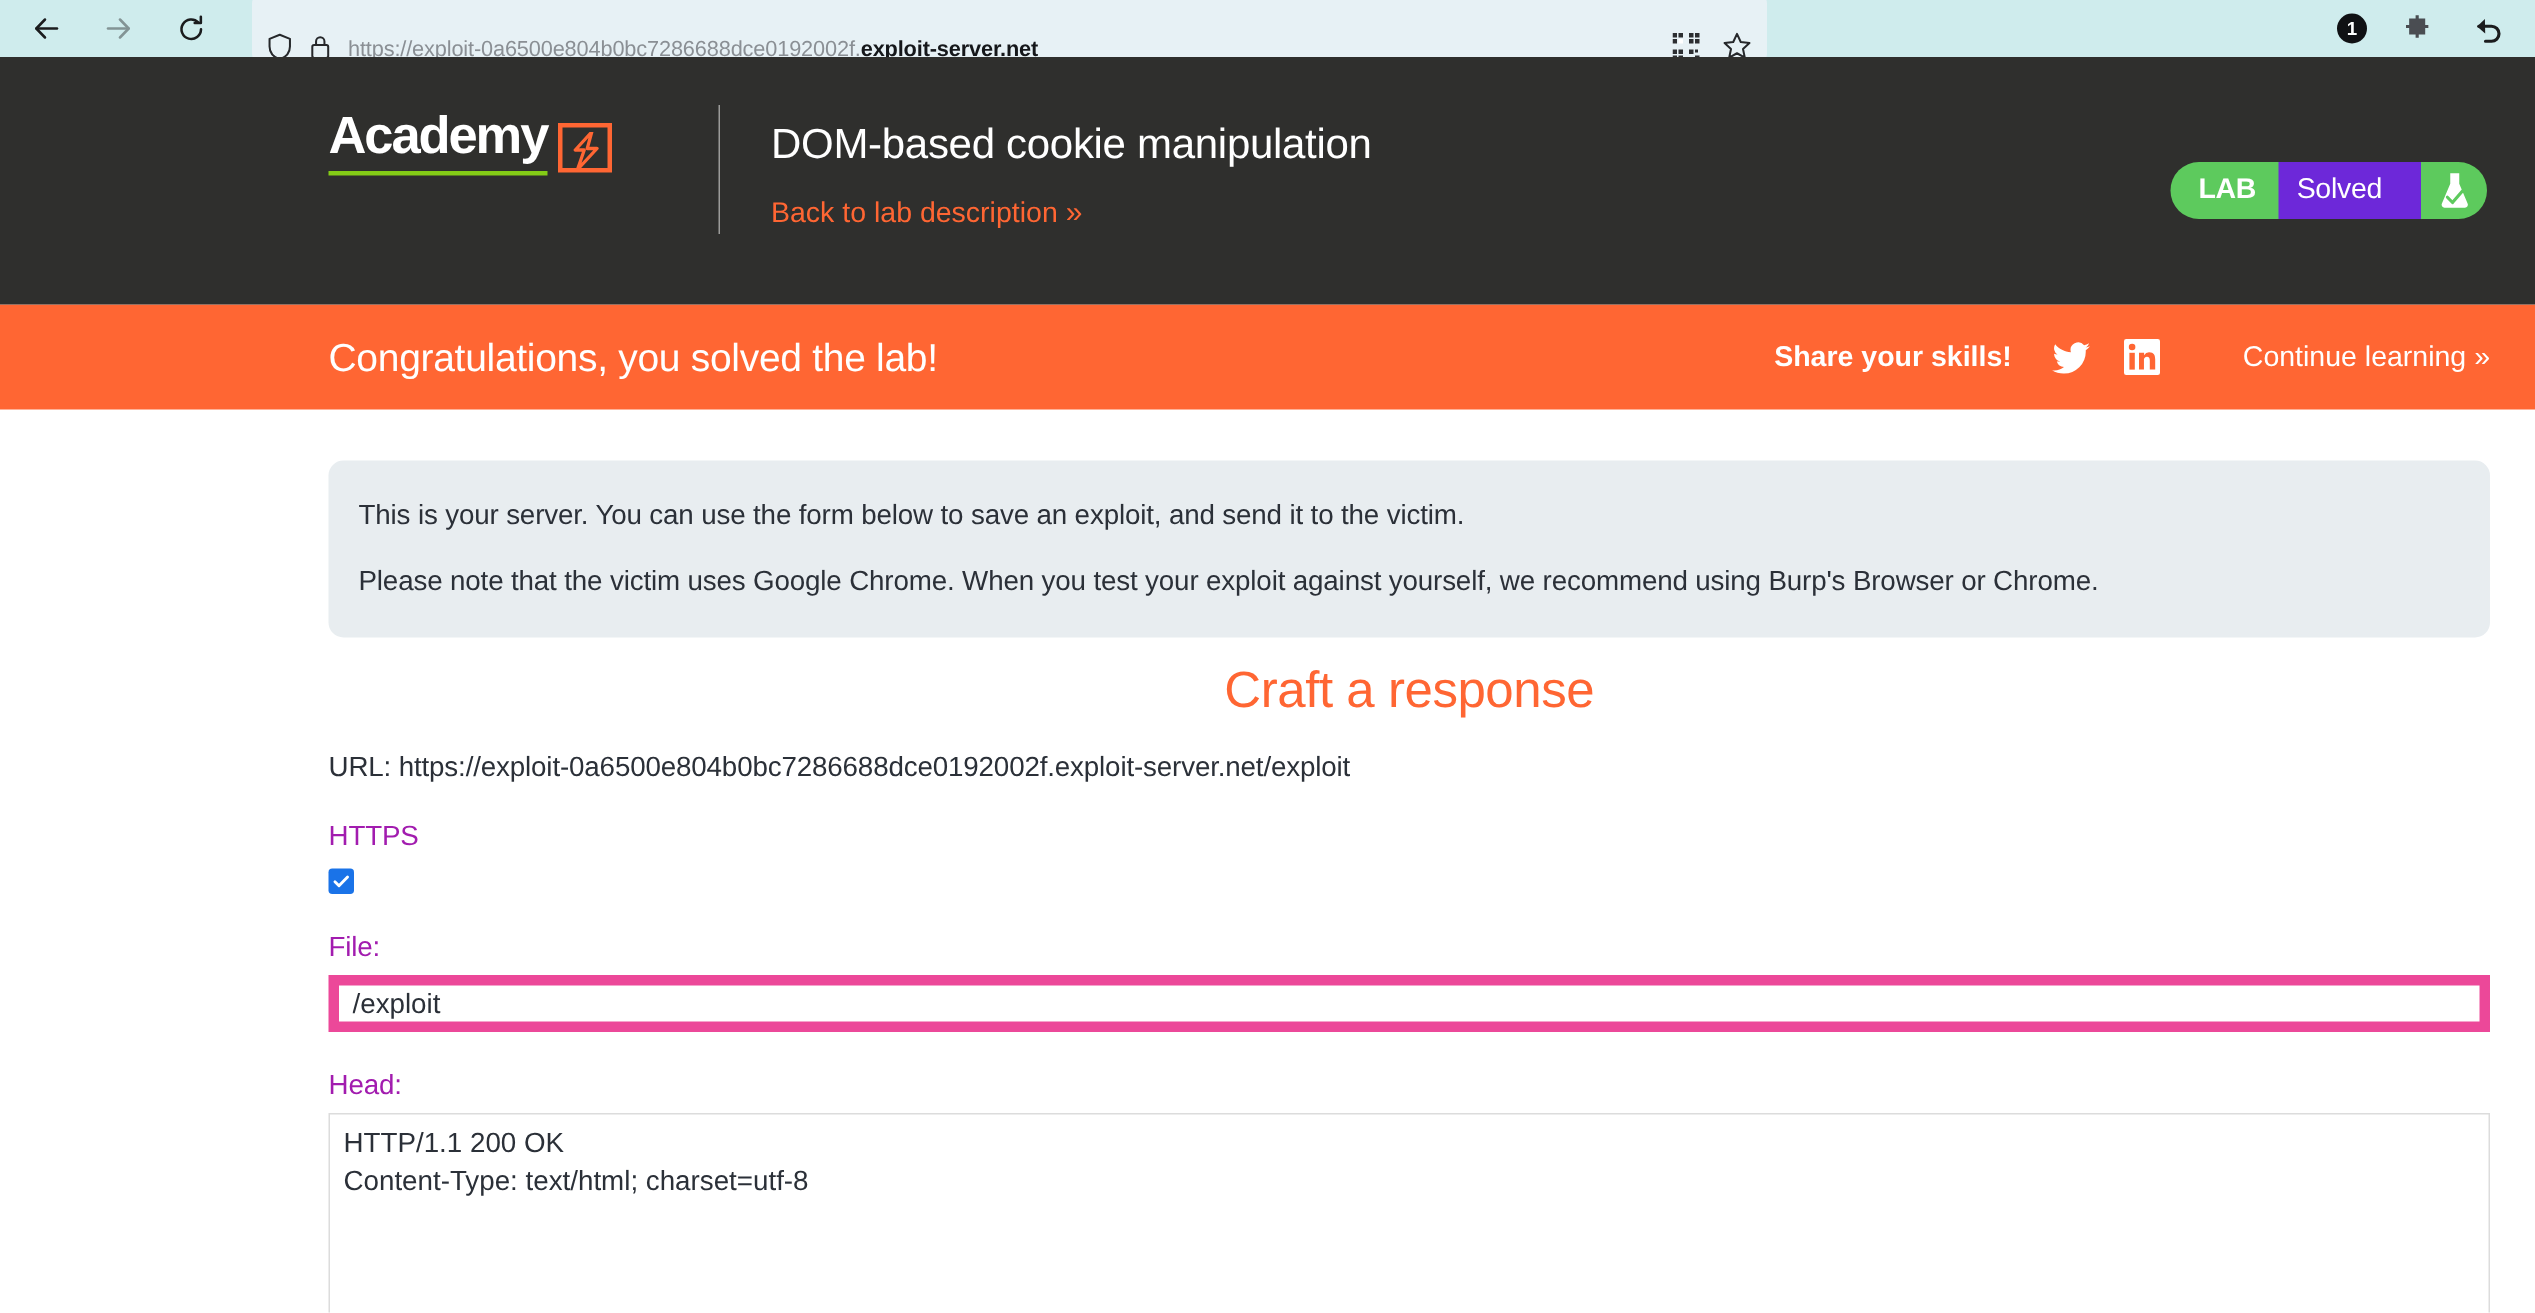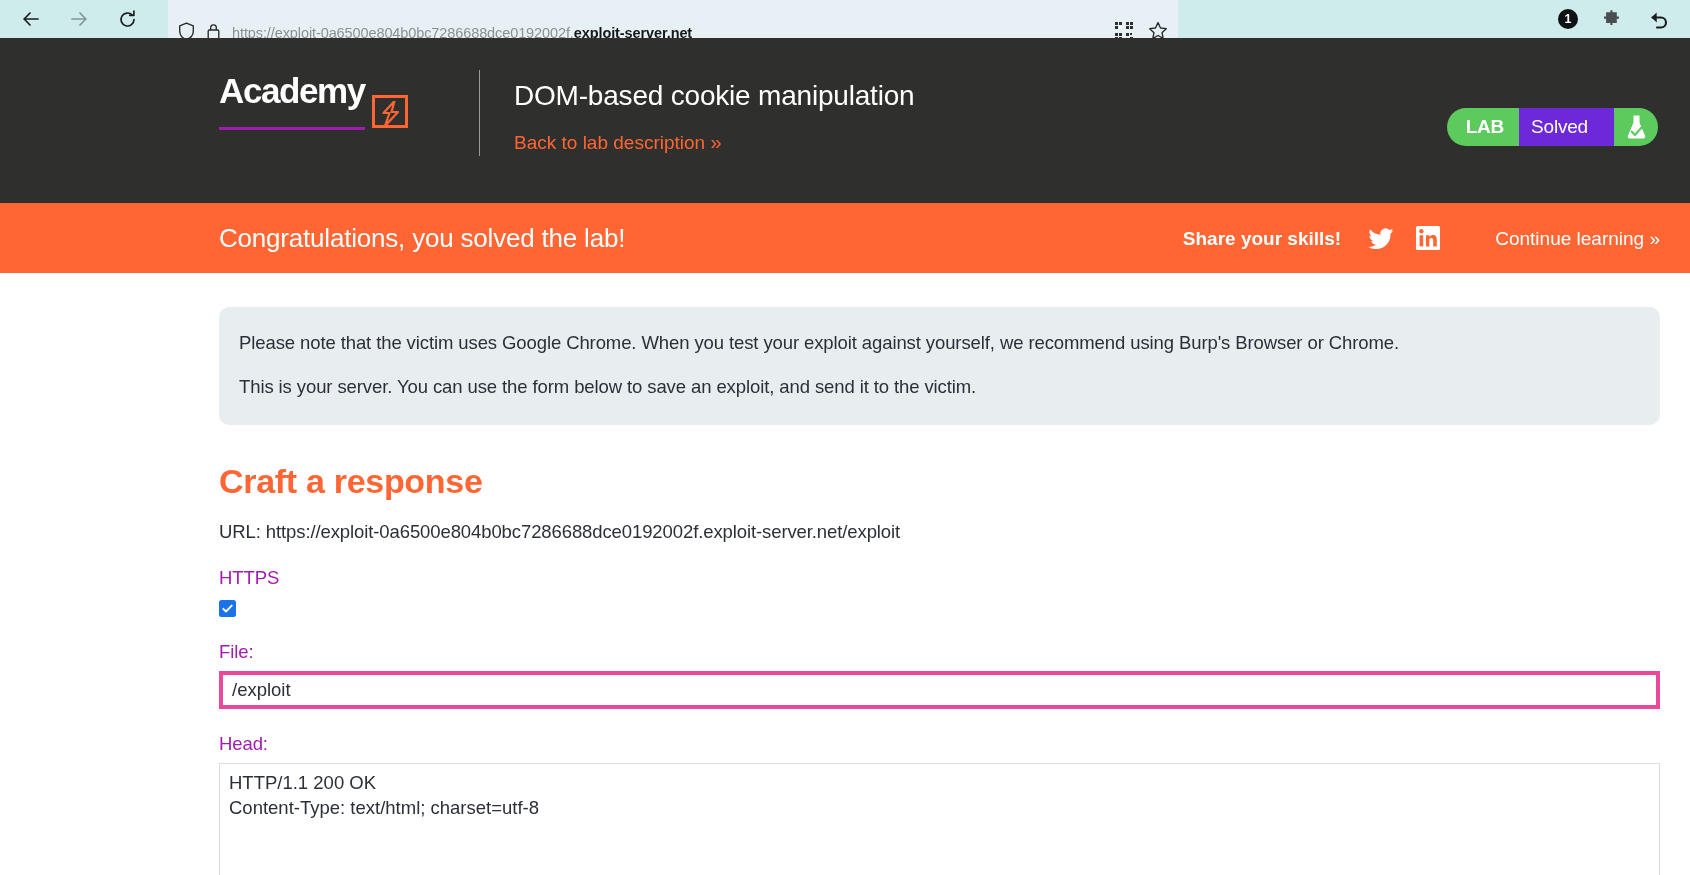--- a/index.html
+++ b/index.html
@@ -93,22 +93,22 @@
     display: flex;
     align-items: flex-end;
     gap: 7px;
   }
   .logo-academy {
     color: #fff;
     font-size: 35px;
     font-weight: 700;
     letter-spacing: -1.4px;
     line-height: 38px;
-    border-bottom: 3px solid #a21caf;
-    padding-bottom: 17px;
+    border-bottom: 3px solid #84cc16;
+    padding-bottom: 4px;
   }
   .logo-mark {
     width: 36px; height: 33px;
     border: 3px solid #ff6633;
     position: relative;
     margin-bottom: 2px;
   }
   .logo-mark svg { position: absolute; left: 7px; top: 3px; }
 
   .header-divider {
@@ -214,25 +214,26 @@
   }
   .info-line {
     font-size: 18.5px;
     color: #2b3038;
     line-height: 1.52;
     letter-spacing: -0.1px;
   }
   .info-line + .info-line { margin-top: 16px; }
 
   .section-title {
-    margin-top: 37px;
+    margin-top: 16px;
     color: #ff6633;
     font-size: 34px;
-    font-weight: 700;
+    font-weight: 400;
     letter-spacing: -0.3px;
+    text-align: center;
   }
   .url-line {
     margin-top: 20px;
     font-size: 18.5px;
     color: #2b3038;
     letter-spacing: -0.1px;
   }
   .field-label {
     margin-top: 24px;
     color: #a21caf;
@@ -245,21 +246,21 @@
     background: #1a73e8;
     border-radius: 2.5px;
     display: flex; align-items: center; justify-content: center;
     cursor: pointer;
   }
   .text-input {
     display: block;
     margin-top: 8px;
     width: 1441px;
     height: 38px;
-    border: 4px solid #ec4899;
+    border: 7px solid #ec4899;
     background: #fff;
     font-family: "Liberation Sans", sans-serif;
     font-size: 18.5px;
     color: #2b3038;
     padding: 0 9px;
     outline: none;
   }
   .text-area {
     display: block;
     margin-top: 8px;
@@ -411,22 +412,22 @@
           <circle cx="5.4" cy="5.3" r="2.2" fill="#ff6633"></circle>
           <path d="M10 9.2 h3.4 v1.6 a3.8 3.8 0 0 1 3.4-1.9 c3.1 0 4 2 4 4.8 v6.7 h-3.6 v-6 c0-1.5-.5-2.5-1.9-2.5 -1.1 0-1.7.8-2 1.5 v7 H10 Z" fill="#ff6633"></path>
         </svg>
     </span>
     <a class="continue-link" href="#">Continue learning »</a>
   </div>
 </div>
 
 <div class="page-body">
   <div class="info-box">
+    <div class="info-line">This is your server. You can use the form below to save an exploit, and send it to the victim.</div>
     <div class="info-line">Please note that the victim uses Google Chrome. When you test your exploit against yourself, we recommend using Burp's Browser or Chrome.</div>
-    <div class="info-line">This is your server. You can use the form below to save an exploit, and send it to the victim.</div>
   </div>
 
   <div class="section-title">Craft a response</div>
 
   <div class="url-line">URL: https://exploit-0a6500e804b0bc7286688dce0192002f.exploit-server.net/exploit</div>
 
   <div class="field-label">HTTPS</div>
   <div class="checkbox-row">
     <div class="chk">
       <svg width="13" height="13" viewBox="0 0 13 13">

